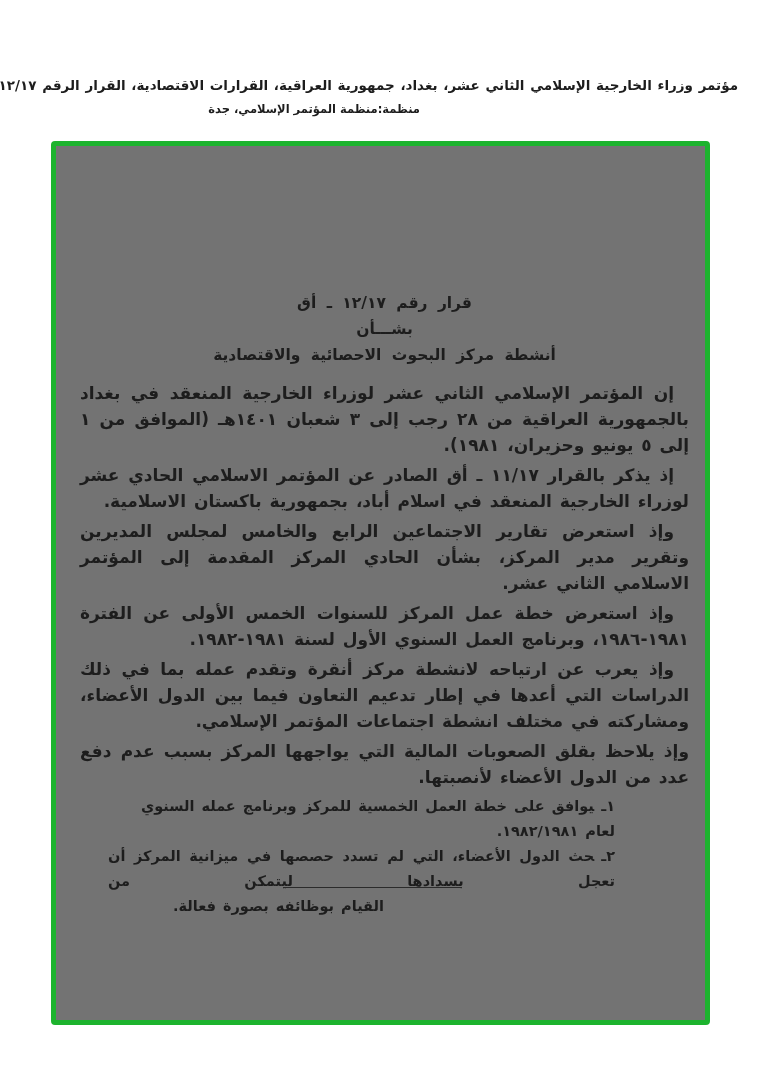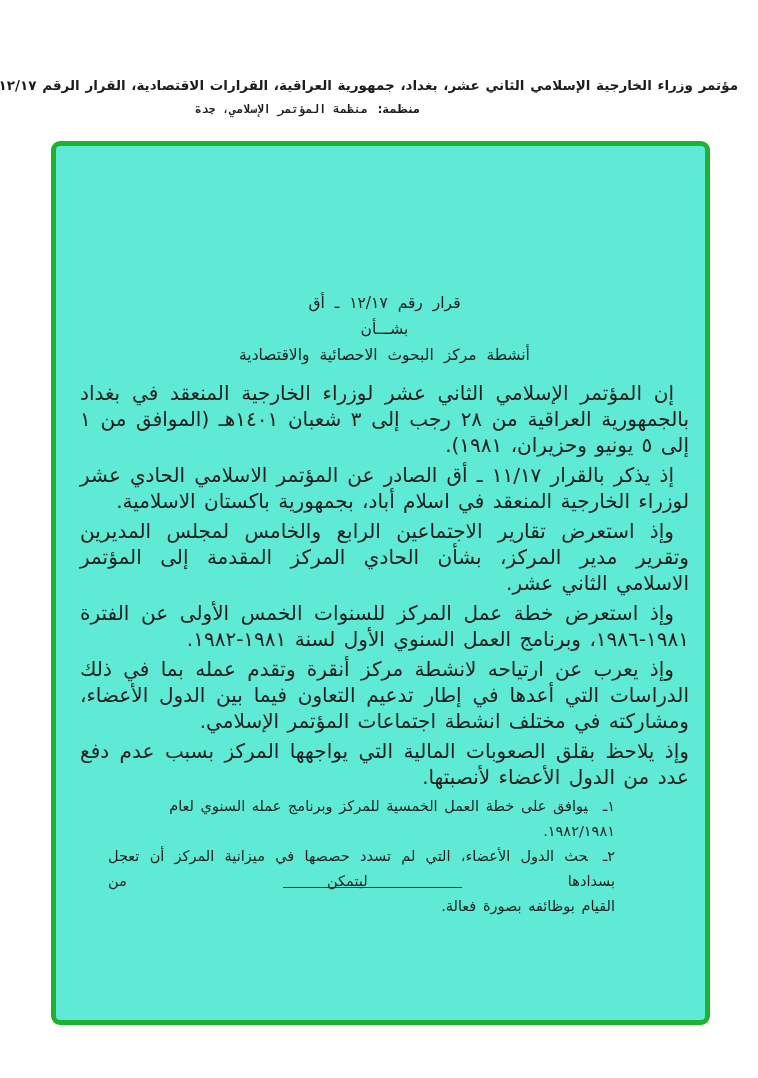--- a/index.html
+++ b/index.html
@@ -25,43 +25,44 @@
     word-spacing:1px;
     white-space:nowrap;
   }
   .header-source{
     margin-top:7px;
     padding-right:318px;
     font-size:11.5px;
     text-align:right;
     white-space:nowrap;
   }
-  .header-source .src-val{margin-right:10px;font-family:Liberation Mono, monospace;}
+  .header-source .src-val{}
   
   .frame{
     position:absolute;
     top:141px;right:48px;
     width:659px;height:884px;
     box-sizing:border-box;
     border:5px solid #1db32e;
-    border-radius:9px;
-    background:#5eead4;
+    border-radius:4px;
+    background:#737373;
+    font-weight:bold;
   }
   .doc{
     padding:144px 16px 0 24px;
   }
   .doc-title{
     text-align:center;
     font-size:15.5px;
     line-height:26px;
     word-spacing:5px;
     margin-bottom:12px;
   }
   .paragraphs{
-    font-size:20px;
+    font-size:17px;
     line-height:26px;
     text-align:justify;
     word-spacing:2px;
   }
   .paragraphs p{
     margin:0 0 4px 0;
     text-indent:15px;
   }
   .paragraphs p:nth-child(6){text-indent:0;}
   .resolutions{
@@ -69,24 +70,24 @@
     font-size:14.5px;
     line-height:25px;
     word-spacing:2px;
   }
   .res-item{margin:0;}
   .res-line.full{
     text-align:justify;
     text-align-last:justify;
   }
   .res-line.cont{
-    text-align:right;
+    text-align:left;
     padding-left:65px;
   }
-  .res-num{margin-left:15px;}
+  .res-num{margin-left:7px;}
   .end-rule{
     position:absolute;
     top:887px;left:283px;
     width:179px;height:1px;
     background:#2b2b2b;
   }
 </style>
 </head>
 <body>
 

